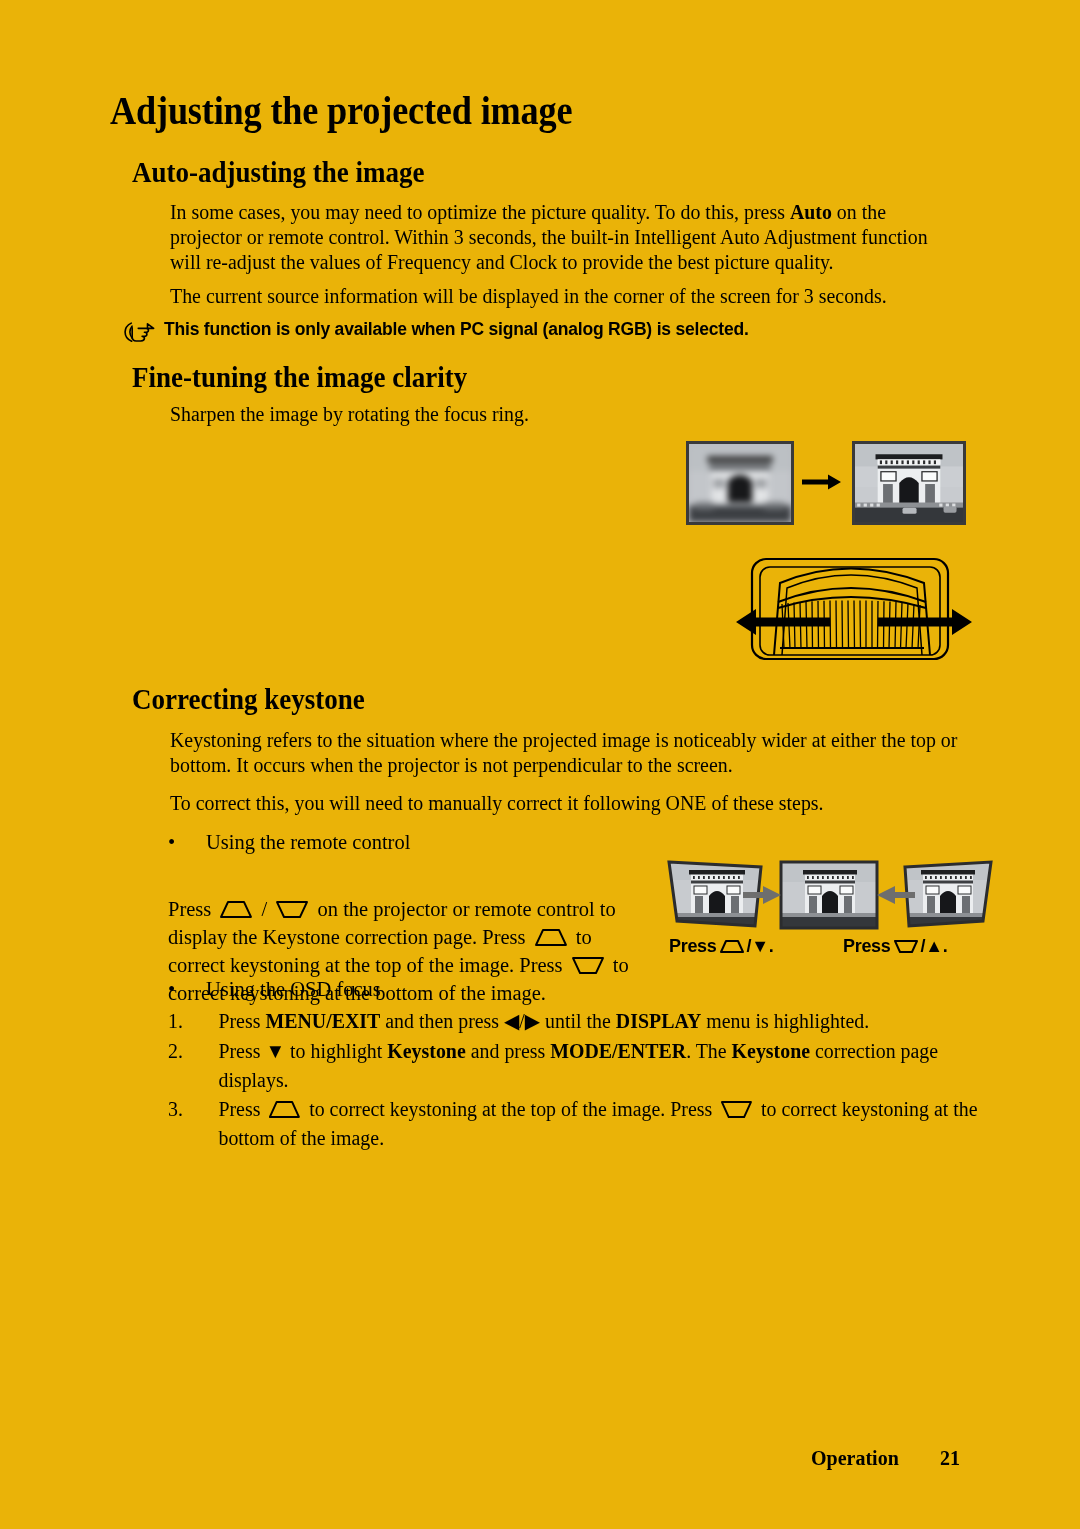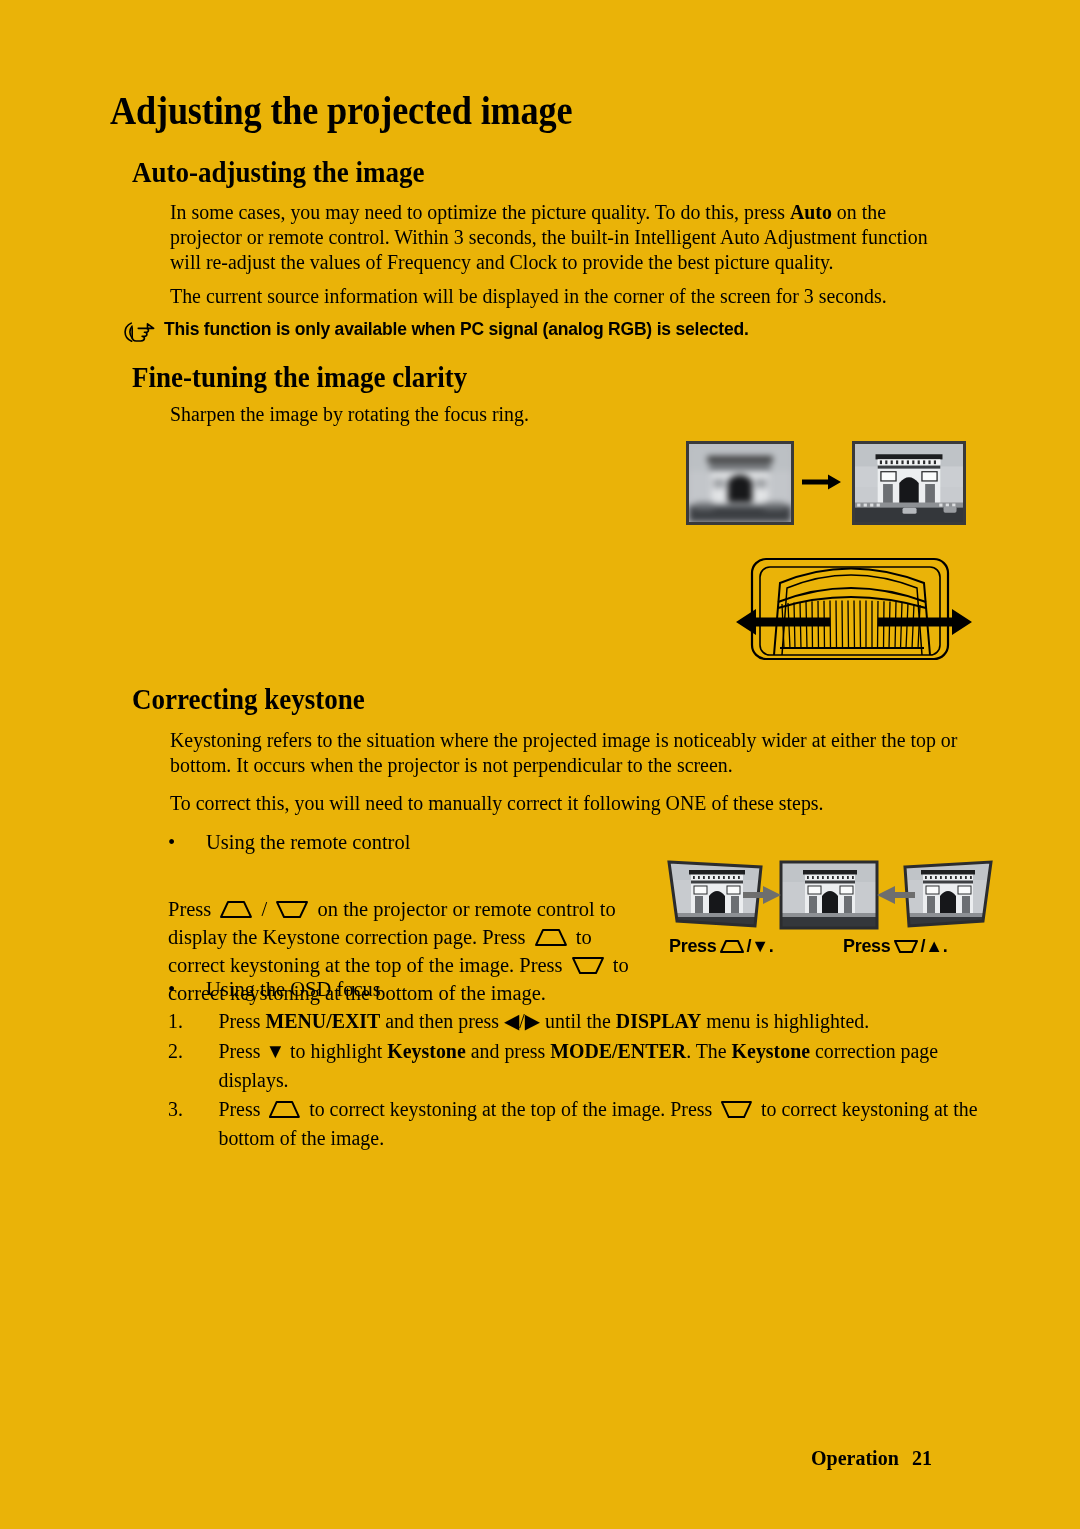--- a/index.html
+++ b/index.html
@@ -191,21 +191,21 @@
   
   .footer {
     position: absolute;
     top: 1447px;
     font-family: Liberation Serif, serif;
     font-size: 20px;
     font-weight: bold;
     color: #000;
   }
   #footer-label { left: 811px; }
-  #footer-page  { left: 912px; text-align: center; }
+  #footer-page  { left: 940px; text-align: center; }
 </style>
 </head>
 <body>
 
 <div class="page">
 
   <div class="h1">Adjusting the projected image</div>
 
   <div class="h2" id="h2-auto">Auto-adjusting the image</div>
 

